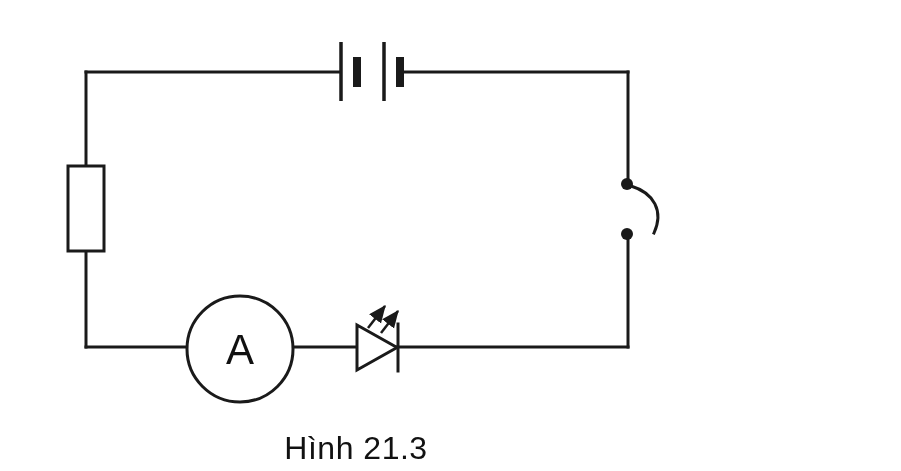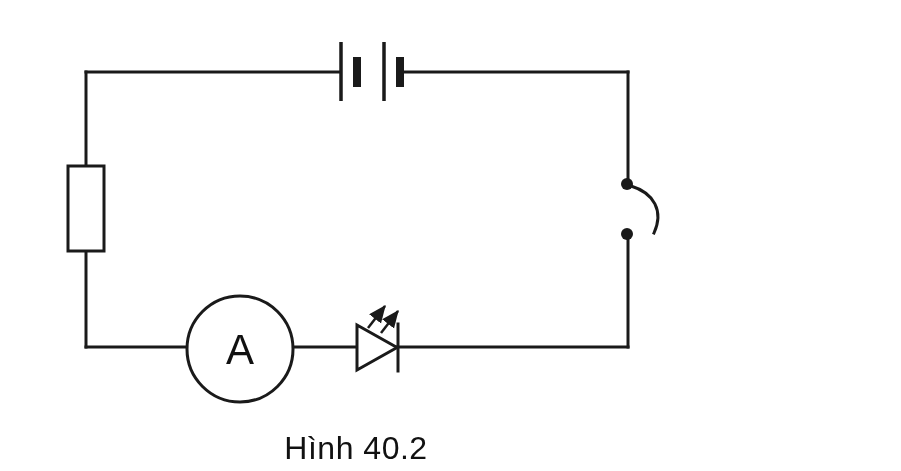--- a/index.html
+++ b/index.html
@@ -118,15 +118,15 @@
 
     <g>
       <polygon class="outline" points="357,325 357,370 397,347.5"></polygon>
       <line class="wire" x1="398" y1="324" x2="398" y2="371"></line>
       <line class="light-arrow" x1="368" y1="328" x2="385" y2="306" marker-end="url(#arrowhead)"></line>
       <line class="light-arrow" x1="381" y1="333" x2="398" y2="311" marker-end="url(#arrowhead)"></line>
     </g>
 
   </svg>
 
-  <div class="caption">Hình 40.2</div>
+  <div class="caption">Hình 21.3</div>
 
 </div>
 
 </body></html>

